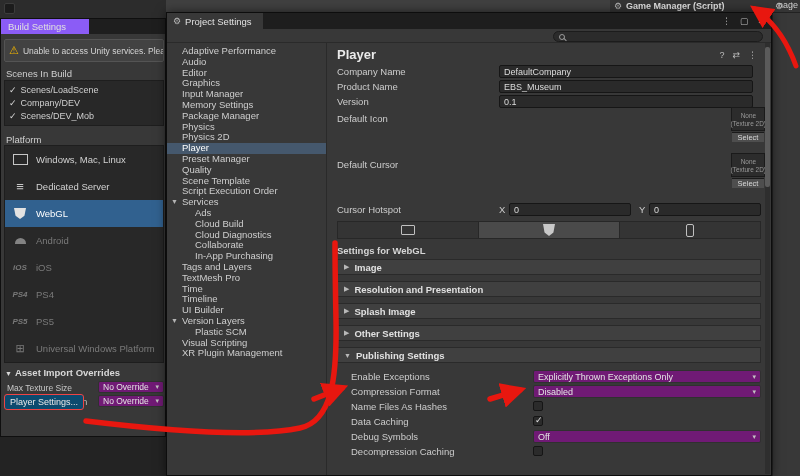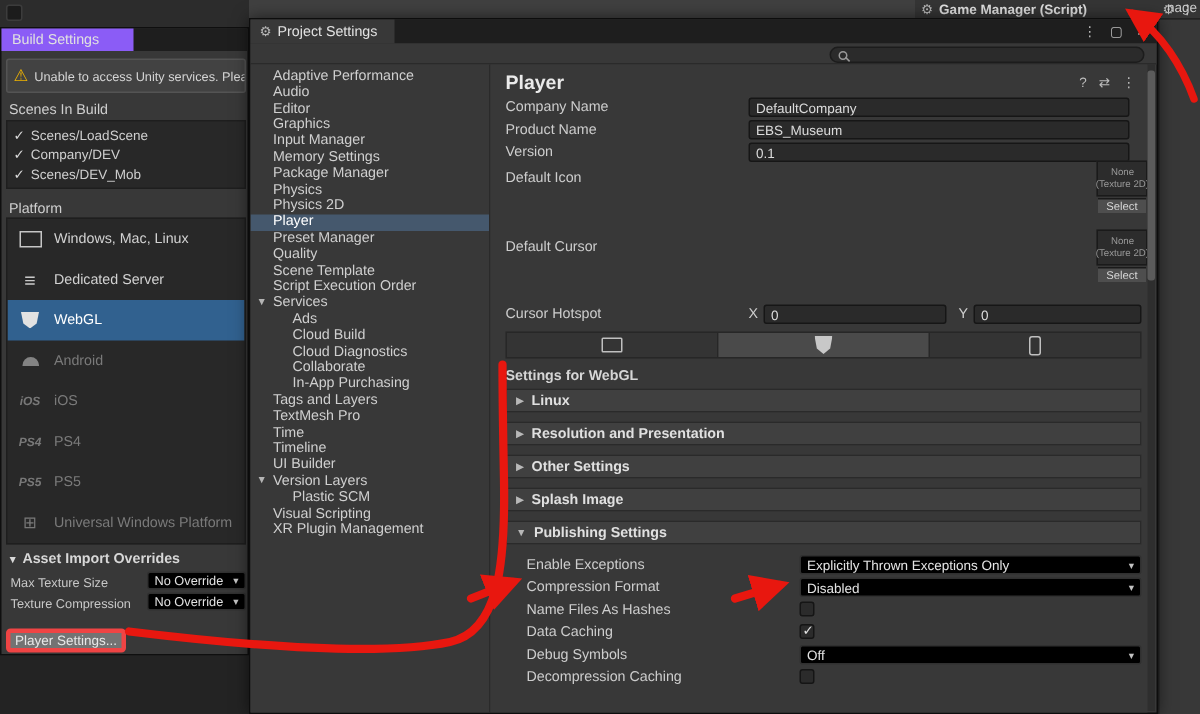--- a/index.html
+++ b/index.html
@@ -3,21 +3,21 @@
 <meta charset="utf-8">
 <style>
   * { margin:0; padding:0; box-sizing:border-box; }
   html,body { width:800px; height:476px; overflow:hidden; }
   body { background:#232323; font-family:"Liberation Sans",sans-serif; color:#c8c8c8; position:relative; }
   .abs { position:absolute; }
 
   
   .tfield { background:#2a2a2a; border:1px solid #161616; border-radius:2px; height:13px;
             display:flex; align-items:center; padding:0 4px; font-size:9px; color:#dcdcdc; white-space:nowrap; overflow:hidden; }
-  .dd { background:#000000; border:1px solid #303030; border-radius:2px; height:13px;
+  .dd { background:#701a75; border:1px solid #303030; border-radius:2px; height:13px;
         display:flex; align-items:center; justify-content:space-between; padding:0 4px;
         font-size:9px; color:#e4e4e4; white-space:nowrap; overflow:hidden;text-align:center; }
   .dd .dd-arr { font-size:7px; color:#c2c2c2; margin-left:4px; }
   .cb { width:10px; height:10px; background:#2b2b2b; border:1px solid #151515; border-radius:2px; position:relative; }
   .cb.checked::after { content:"\2713"; position:absolute; top:-2px; left:1px; font-size:9px; color:#e0e0e0; }
 
   
   .bs-win { left:0; top:18px; width:166px; height:419px; background:#383838; border:1px solid #0f0f0f; z-index:2; }
   .bs-titlebar { height:15px; background:#1e1e1e; display:flex; }
   .bs-tab { width:88px; background:#8b5cf6; font-size:9.5px; color:#e0e0e0; display:flex; align-items:center; padding-left:7px; }
@@ -40,21 +40,21 @@
   .pi-webgl::before { content:""; width:12px; height:11px; background:#e2e2e2; clip-path:polygon(0 0,100% 0,87% 70%,50% 100%,13% 70%); }
   .pi-android::before { content:""; width:11px; height:6px; background:#9a9a9a; border-radius:6px 6px 0 0; }
   .pi-server { font-size:13px; }
   .pi-ios,.pi-ps4,.pi-ps5 { font-size:8px; font-style:italic; font-weight:bold; }
   .ovr-hdr { position:absolute; left:4px; top:348px; font-size:9.5px; font-weight:bold; color:#d8d8d8; }
   .ovr-hdr .fa { font-size:7px; margin-right:3px; font-weight:normal; }
   .ovr-rows { position:absolute; left:0; top:362px; width:166px; }
   .ovr-row { height:14px; position:relative; }
   .ovr-label { position:absolute; left:6px; top:2px; font-size:8.5px; color:#c8c8c8; }
   .ovr-dd { position:absolute; right:3px; top:0; width:66px; height:12px; font-size:8.5px; }
-  .ps-btn { position:absolute; left:3px; top:400px; width:80px; height:16px; background:#737373; border:3px solid #ef4444;
+  .ps-btn { position:absolute; left:3px; top:375px; width:80px; height:16px; background:#0c4a6e; border:1px solid #ef4444;
             border-radius:3px; font-size:9px; color:#e8e8e8; display:flex; align-items:center; justify-content:center; }
 
   
   .ps-win { left:166px; top:12px; width:606px; height:464px; background:#383838; border:1px solid #0d0d0d;
             z-index:3; box-shadow:0 0 10px rgba(0,0,0,.55); }
   .ps-titlebar { height:16px; background:#1e1e1e; display:flex; align-items:stretch; position:relative; }
   .ps-tab { width:96px; background:#383838; display:flex; align-items:center; gap:4px; padding-left:6px;
             font-size:9.5px; color:#e2e2e2; }
   .ps-tab .gear { font-size:9px; color:#b8b8b8; }
   .win-ctrls { position:absolute; right:6px; top:0; height:16px; display:flex; align-items:center; gap:9px;
@@ -462,36 +462,36 @@
           <span class="ti-phone"></span>
         </div>
     </div>
 
     <div class="settings-for">Settings for WebGL</div>
 
     <div class="folds">
 
         <div class="fold">
           <span class="fold-arrow">▶</span>
-          <span>Linux</span>
+          <span>Image</span>
         </div>
 
         <div class="fold">
           <span class="fold-arrow">▶</span>
           <span>Resolution and Presentation</span>
         </div>
 
         <div class="fold">
           <span class="fold-arrow">▶</span>
-          <span>Other Settings</span>
+          <span>Splash Image</span>
         </div>
 
         <div class="fold">
           <span class="fold-arrow">▶</span>
-          <span>Splash Image</span>
+          <span>Other Settings</span>
         </div>
 
         <div class="fold">
           <span class="fold-arrow">▼</span>
           <span>Publishing Settings</span>
         </div>
       </div>
 
     <div class="pub-rows">
 

